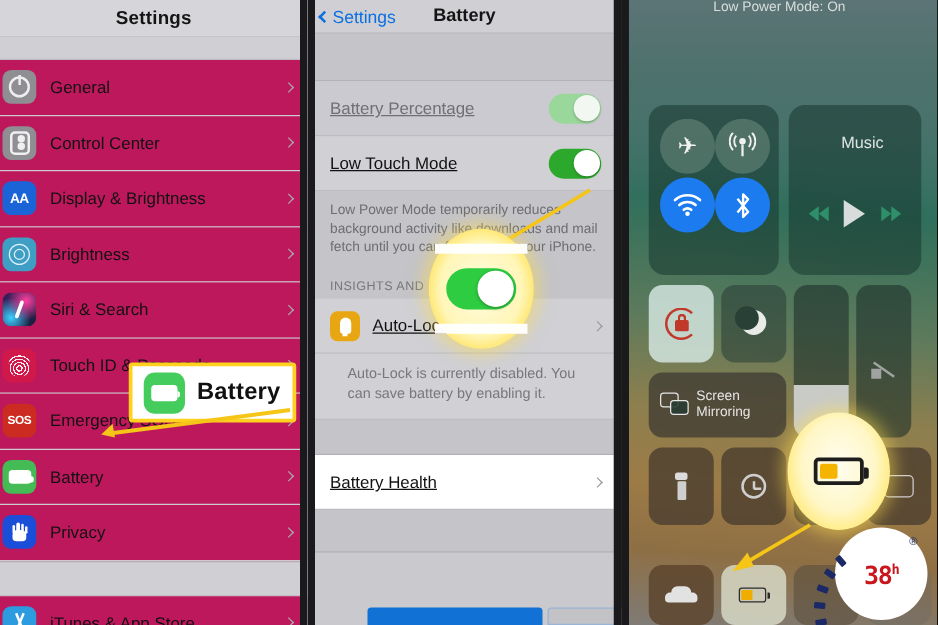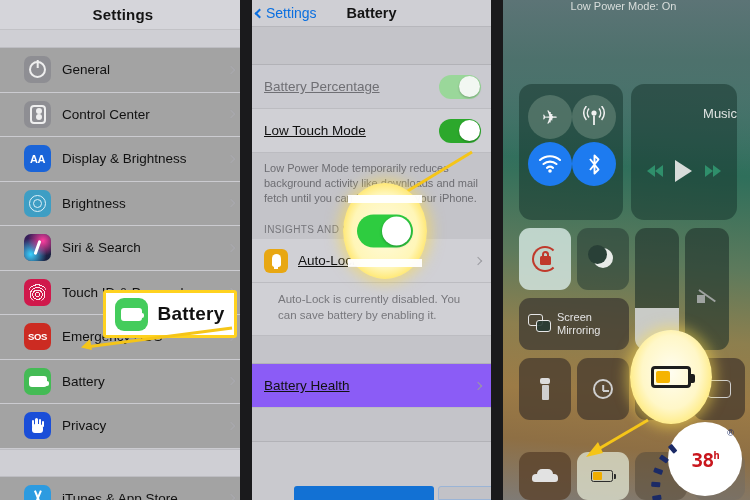--- a/index.html
+++ b/index.html
@@ -19,21 +19,21 @@
   .nav-bar {
     height: 30px; background: #d5d5da;
     display: flex; align-items: center; justify-content: center;
     border-bottom: 1px solid #c2c2c6;
   }
   .nav-title { font-size: 15px; font-weight: bold; color: #141414; letter-spacing: .2px; }
   .grp-gap { height: 18px; background: #cfcfd4; border-bottom: 1px solid #bdbdc2; }
   .list { background: #e2e2e6; }
   .row {
     position: relative; display: flex; align-items: center;
-    height: 44.5px; padding-left: 24px; background: #a3a3a3;
+    height: 44.5px; padding-left: 2px; background: #be185d;
     border-bottom: .8px solid #cbcbd0;
   }
   .row .ico {
     width: 27px; height: 27px; border-radius: 7px; flex: 0 0 27px;
     display: flex; align-items: center; justify-content: center;
     color: #fff; font-size: 10px; font-weight: bold;
     overflow: hidden;
   }
   .row .lbl { margin-left: 11px; font-size: 13.5px; color: #111; flex: 1; }
   .chev {
@@ -144,21 +144,21 @@
       linear-gradient(180deg, rgba(92,116,118,1) 0%, rgba(77,113,108,1) 12%, rgba(60,108,97,.0) 34%),
       linear-gradient(185deg, #5d7478 0%, #43766c 16%, #2f6f5b 34%, #5d7a5c 52%, #8d7f4e 66%, #9c7b46 78%, #8e6f44 88%, #7f7b76 100%);
   }
   .cc-top-text { position:absolute; left:0; right:0; top:0px; text-align:center;
     font-size:11px; color:#d9dedc; }
   .cc-card { position:absolute; border-radius:13px; background:rgba(22,52,44,.52); }
   .cc-tile { position:absolute; border-radius:11px; background:rgba(40,60,52,.55); }
   .cc-circ { position:absolute; border-radius:50%; display:flex; align-items:center; justify-content:center; }
   .white-ico { color:#f2f2f2; }
 
-  .music-label { position:absolute; left:0; right:0; top:22px; text-align:right;
+  .music-label { position:absolute; left:0; right:0; top:22px; text-align:center;
     font-size:13px; color:#dfe4e2;margin-left:12px; }
   .play-tri { width:0;height:0;border-left:17px solid #d8dcda;border-top:11px solid transparent;border-bottom:11px solid transparent; }
   .dbl { display:flex; }
   .dbl b { width:0;height:0;border-top:6px solid transparent;border-bottom:6px solid transparent; display:block;}
   .prev b { border-right:8px solid #2f8f6b; }
   .next b { border-left:8px solid #2f8f6b; }
 
   .rot-tile { background: rgba(215,233,228,.82) !important; }
   .lock-wrap { width:26px;height:26px;position:relative; }
   .lock-body { position:absolute; left:8px; top:10px; width:11px; height:9px; background:#c0392b; border-radius:1.5px;}
@@ -370,21 +370,21 @@
             <div class="bulb"></div>
           </div>
         <div class="mlbl">Auto-Lock</div>
         <div class="m-chev"></div>
       </div>
 
       <div class="m-note2">Auto-Lock is currently disabled. You can save battery by enabling it.</div>
 
       <div class="m-gap" style="height:28px"></div>
 
-      <div class="m-row" style="background:#8b5cf6">
+      <div class="m-row" style="background:#ffffff">
         <div class="mlbl">Battery Health</div>
         <div class="m-chev"></div>
       </div>
 
       <div class="m-gap" style="height:34px;border-bottom:1px solid #b2b2b7"></div>
     </div>
 
     <div class="btn-strip">
       <div class="btn-blue"></div>
       <div class="btn-gray"></div>

